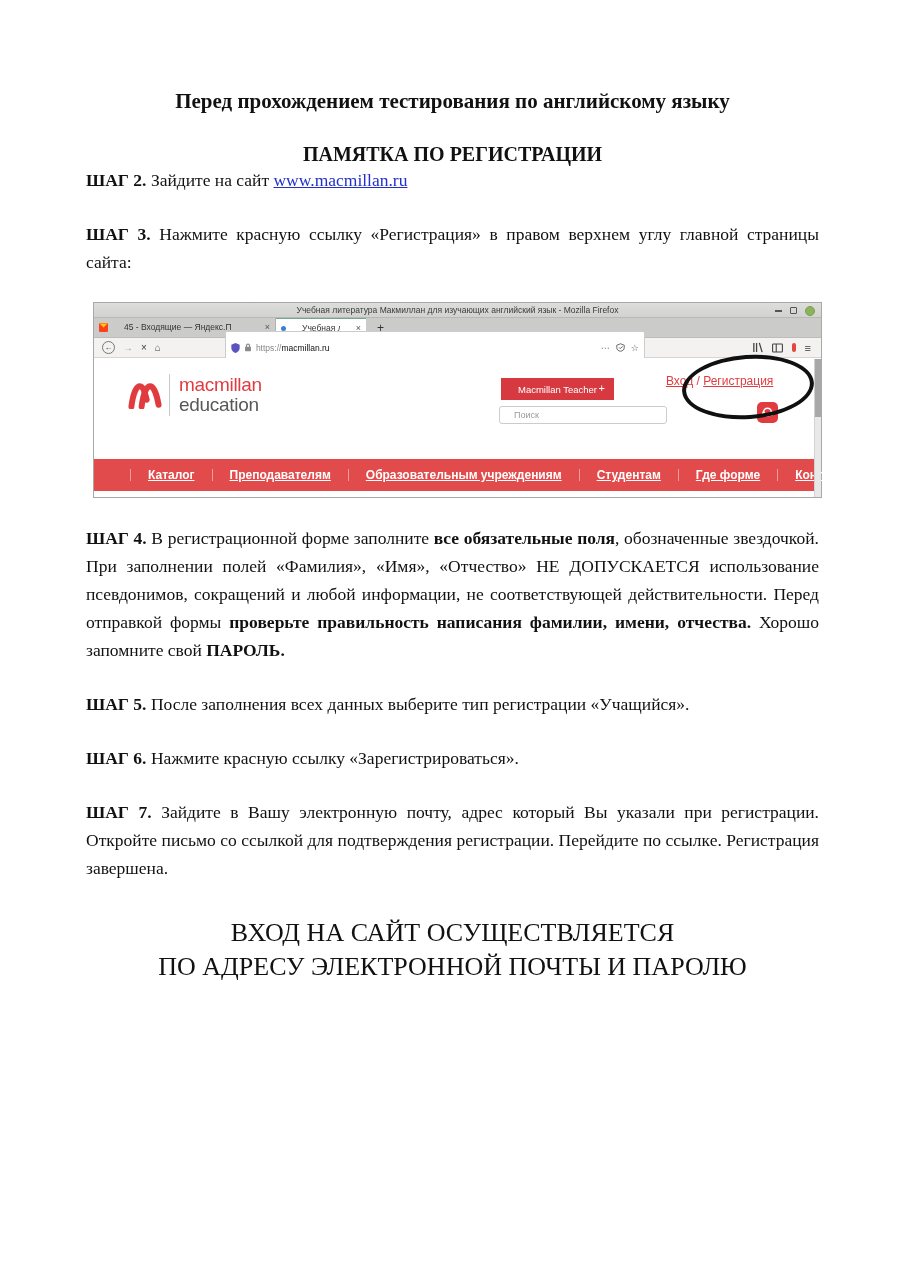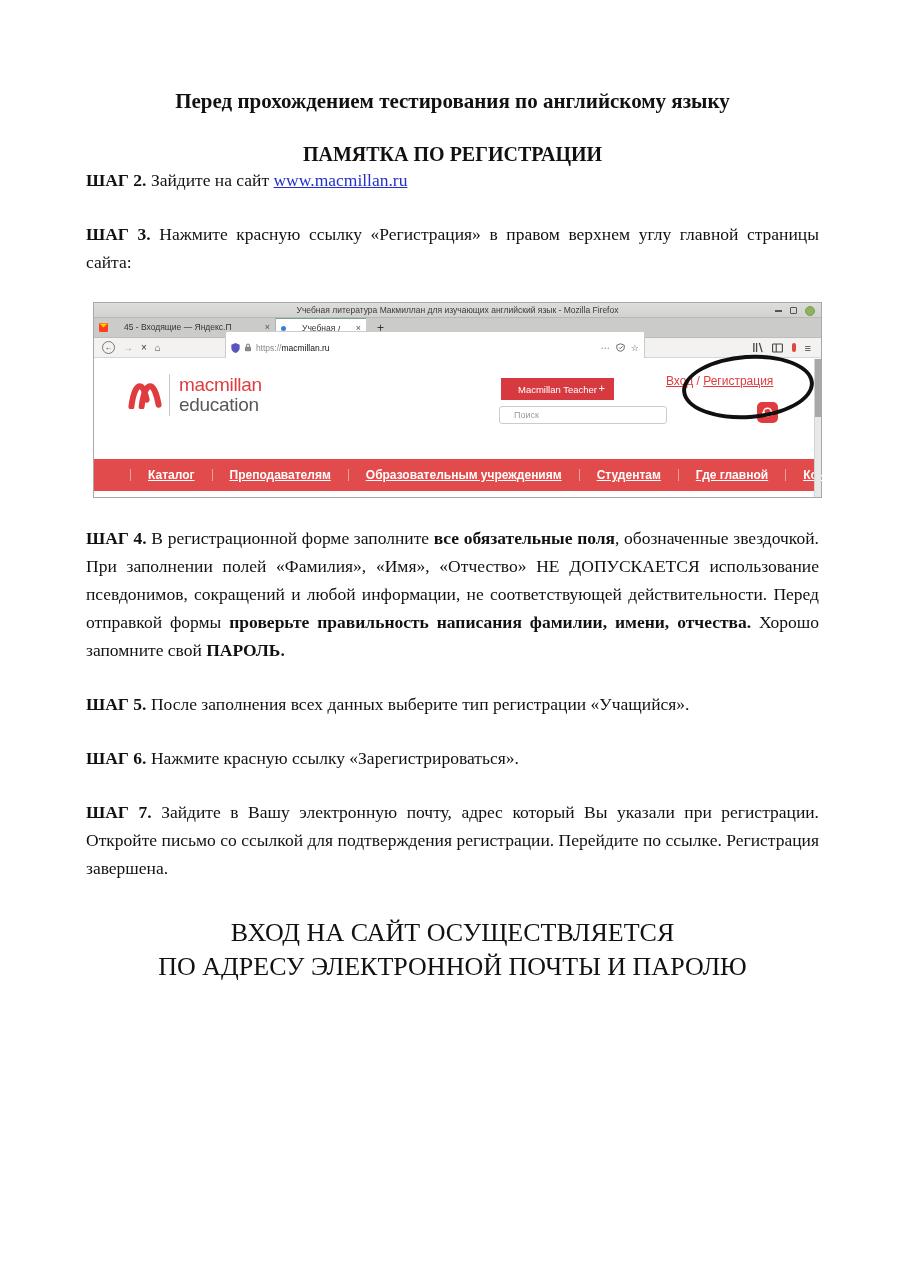--- a/index.html
+++ b/index.html
@@ -184,21 +184,21 @@
         </svg>
       </span>
       <span class="ellipse"></span>
     </div>
 
     <div class="sitenav">
         <a href="#" class="nav-link">Каталог</a>
         <a href="#" class="nav-link">Преподавателям</a>
         <a href="#" class="nav-link">Образовательным учреждениям</a>
         <a href="#" class="nav-link">Студентам</a>
-        <a href="#" class="nav-link">Где главной</a>
+        <a href="#" class="nav-link">Где форме</a>
         <a href="#" class="nav-link">Контакты</a>
       </div>
     <div class="sitebottom"></div>
     <div class="scrollbar">
         <div class="scroll-thumb"></div>
       </div>
   </div>
 
   <p class="step"><span class="step-label">ШАГ 4.</span><span> В регистрационной форме заполните </span><span class="bold">все обязательные поля</span><span>, обозначенные звездочкой. При заполнении полей «Фамилия», «Имя», «Отчество» НЕ ДОПУСКАЕТСЯ использование псевдонимов, сокращений и любой информации, не соответствующей действительности. Перед отправкой формы </span><span class="bold">проверьте правильность написания фамилии, имени, отчества.</span><span> Хорошо запомните свой </span><span class="bold">ПАРОЛЬ.</span></p>
   <p class="step"><span class="step-label">ШАГ 5.</span><span> После заполнения всех данных выберите тип регистрации «Учащийся».</span></p>

